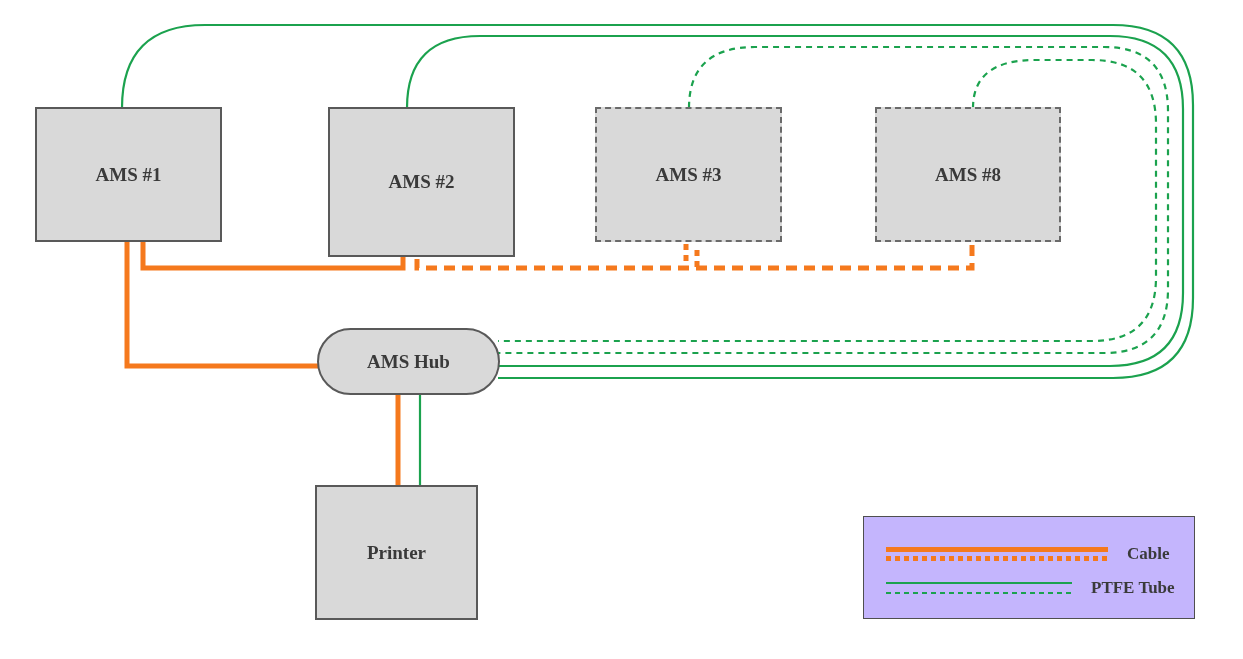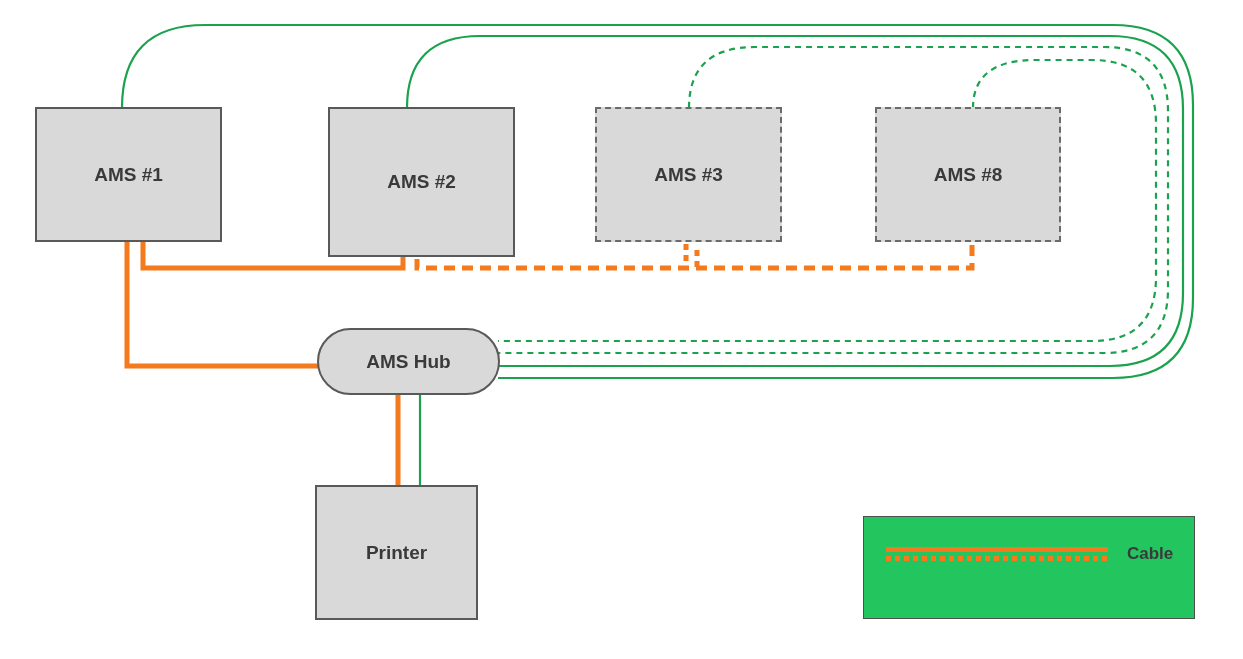--- a/index.html
+++ b/index.html
@@ -7,21 +7,21 @@
     --tube:#1BA24E;
     --node-fill:#D9D9D9;
     --node-border:#595959;
     --text:#3A3A3A;
   }
   html,body{margin:0;padding:0;background:#fff;}
   .canvas{
     position:relative;
     width:1243px;height:659px;
     background:#fff;
-    font-family:Liberation Sans, sans-serif;
+    font-family:Liberation Serif, serif;
     overflow:hidden;
   }
   .wires{position:absolute;left:0;top:0;width:1243px;height:659px;}
   .cable{stroke:var(--cable);stroke-width:5;fill:none;}
   .cable.dashed{stroke-dasharray:11 7;}
   .cable.stub{stroke-dasharray:6 5;}
   .tube{stroke:var(--tube);stroke-width:2.2;fill:none;}
   .tube.dashed{stroke-dasharray:6 5;}
 
   .node{
@@ -36,21 +36,21 @@
   .node.dashed{border-style:dashed;border-color:#6A6A6A;}
   .hub{
     border-radius:34px;
     align-items:center;
   }
 
   .legend{
     position:absolute;
     left:863px;top:516px;width:332px;height:103px;
     border:1.5px solid #4F4F4F;
-    background:#22c55e;
+    background:#c4b5fd;
     box-sizing:border-box;
   }
   .legend-row{
     position:absolute;left:22px;
     display:flex;align-items:center;
   }
   .legend-row.cable-row{top:27px;}
   .legend-row.tube-row{top:61px;}
   .sample{display:flex;flex-direction:column;}
   .cable-sample{width:222px;}
@@ -114,15 +114,22 @@
   </div>
 
   <div class="legend">
     <div class="legend-row cable-row">
       <div class="sample cable-sample">
         <div class="cable-line"></div>
         <div class="cable-dash"></div>
       </div>
       <span class="legend-label">Cable</span>
     </div>
+    <div class="legend-row tube-row">
+      <div class="sample tube-sample">
+        <div class="tube-line"></div>
+        <div class="tube-dash"></div>
+      </div>
+      <span class="legend-label">PTFE Tube</span>
+    </div>
   </div>
 
 </div>
 
 </body></html>

